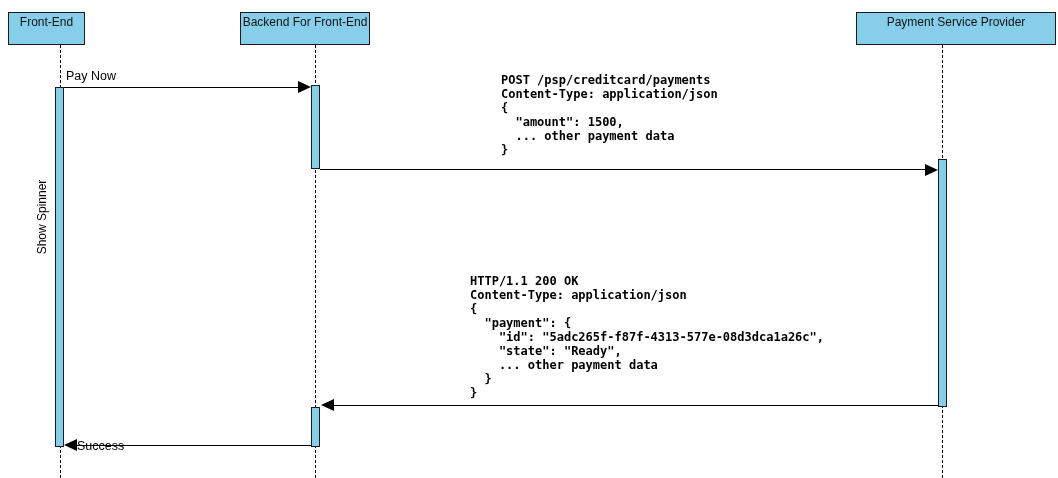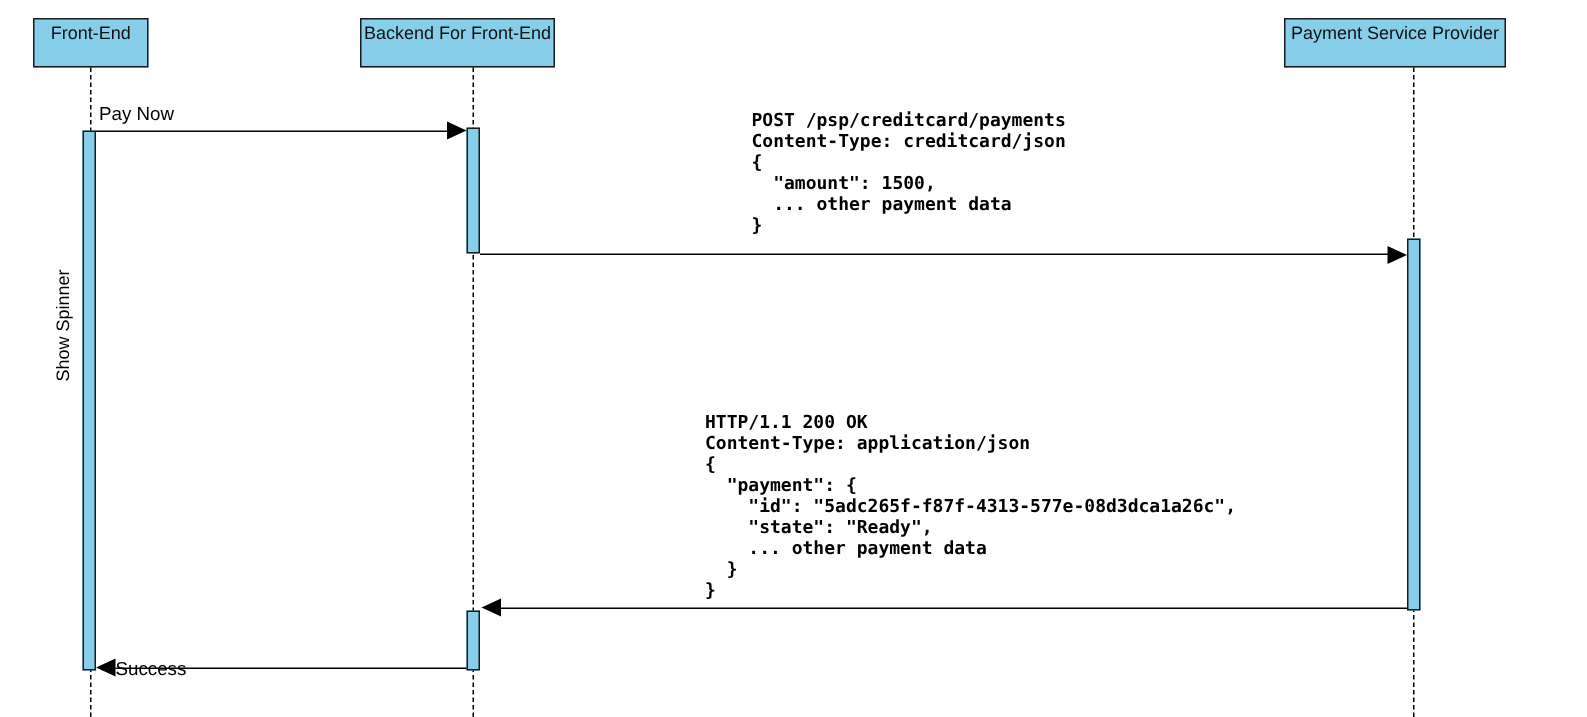--- a/index.html
+++ b/index.html
@@ -22,23 +22,23 @@
     top: 12px;
     height: 33px;
     background: #87CEEB;
     border: 1px solid #1a1a1a;
     box-sizing: border-box;
     text-align: center;
     font-size: 12px;
     color: #111;
     padding-top: 2px;
   }
-  .actor-box.fe   { left: 22px;  width: 77px;  }
+  .actor-box.fe   { left: 8px;  width: 77px;  }
   .actor-box.bff  { left: 240px; width: 130px; }
-  .actor-box.psp  { left: 856px; width: 148px; }
+  .actor-box.psp  { left: 856px; width: 200px; }
 
   
   .lifeline {
     position: absolute;
     top: 45px;
     width: 0;
     height: 433px;
     border-left: 1px dashed #000;
   }
   .lifeline.fe  { left: 60px;  }
@@ -141,21 +141,21 @@
   <div class="activation act-psp"></div>
   <div class="activation act-bff2"></div>
 
   <div class="msg-line line-paynow"></div>
   <div class="arrow-right ah-paynow"></div>
   <div class="msg-label label-paynow">Pay Now</div>
 
   <div class="label-spinner">Show Spinner</div>
 
   <div class="code-block code-post">POST /psp/creditcard/payments
-Content-Type: creditcard/json
+Content-Type: application/json
 {
   "amount": 1500,
   ... other payment data
 }</div>
   <div class="msg-line line-post"></div>
   <div class="arrow-right ah-post"></div>
 
   <div class="code-block code-response">HTTP/1.1 200 OK
 Content-Type: application/json
 {

